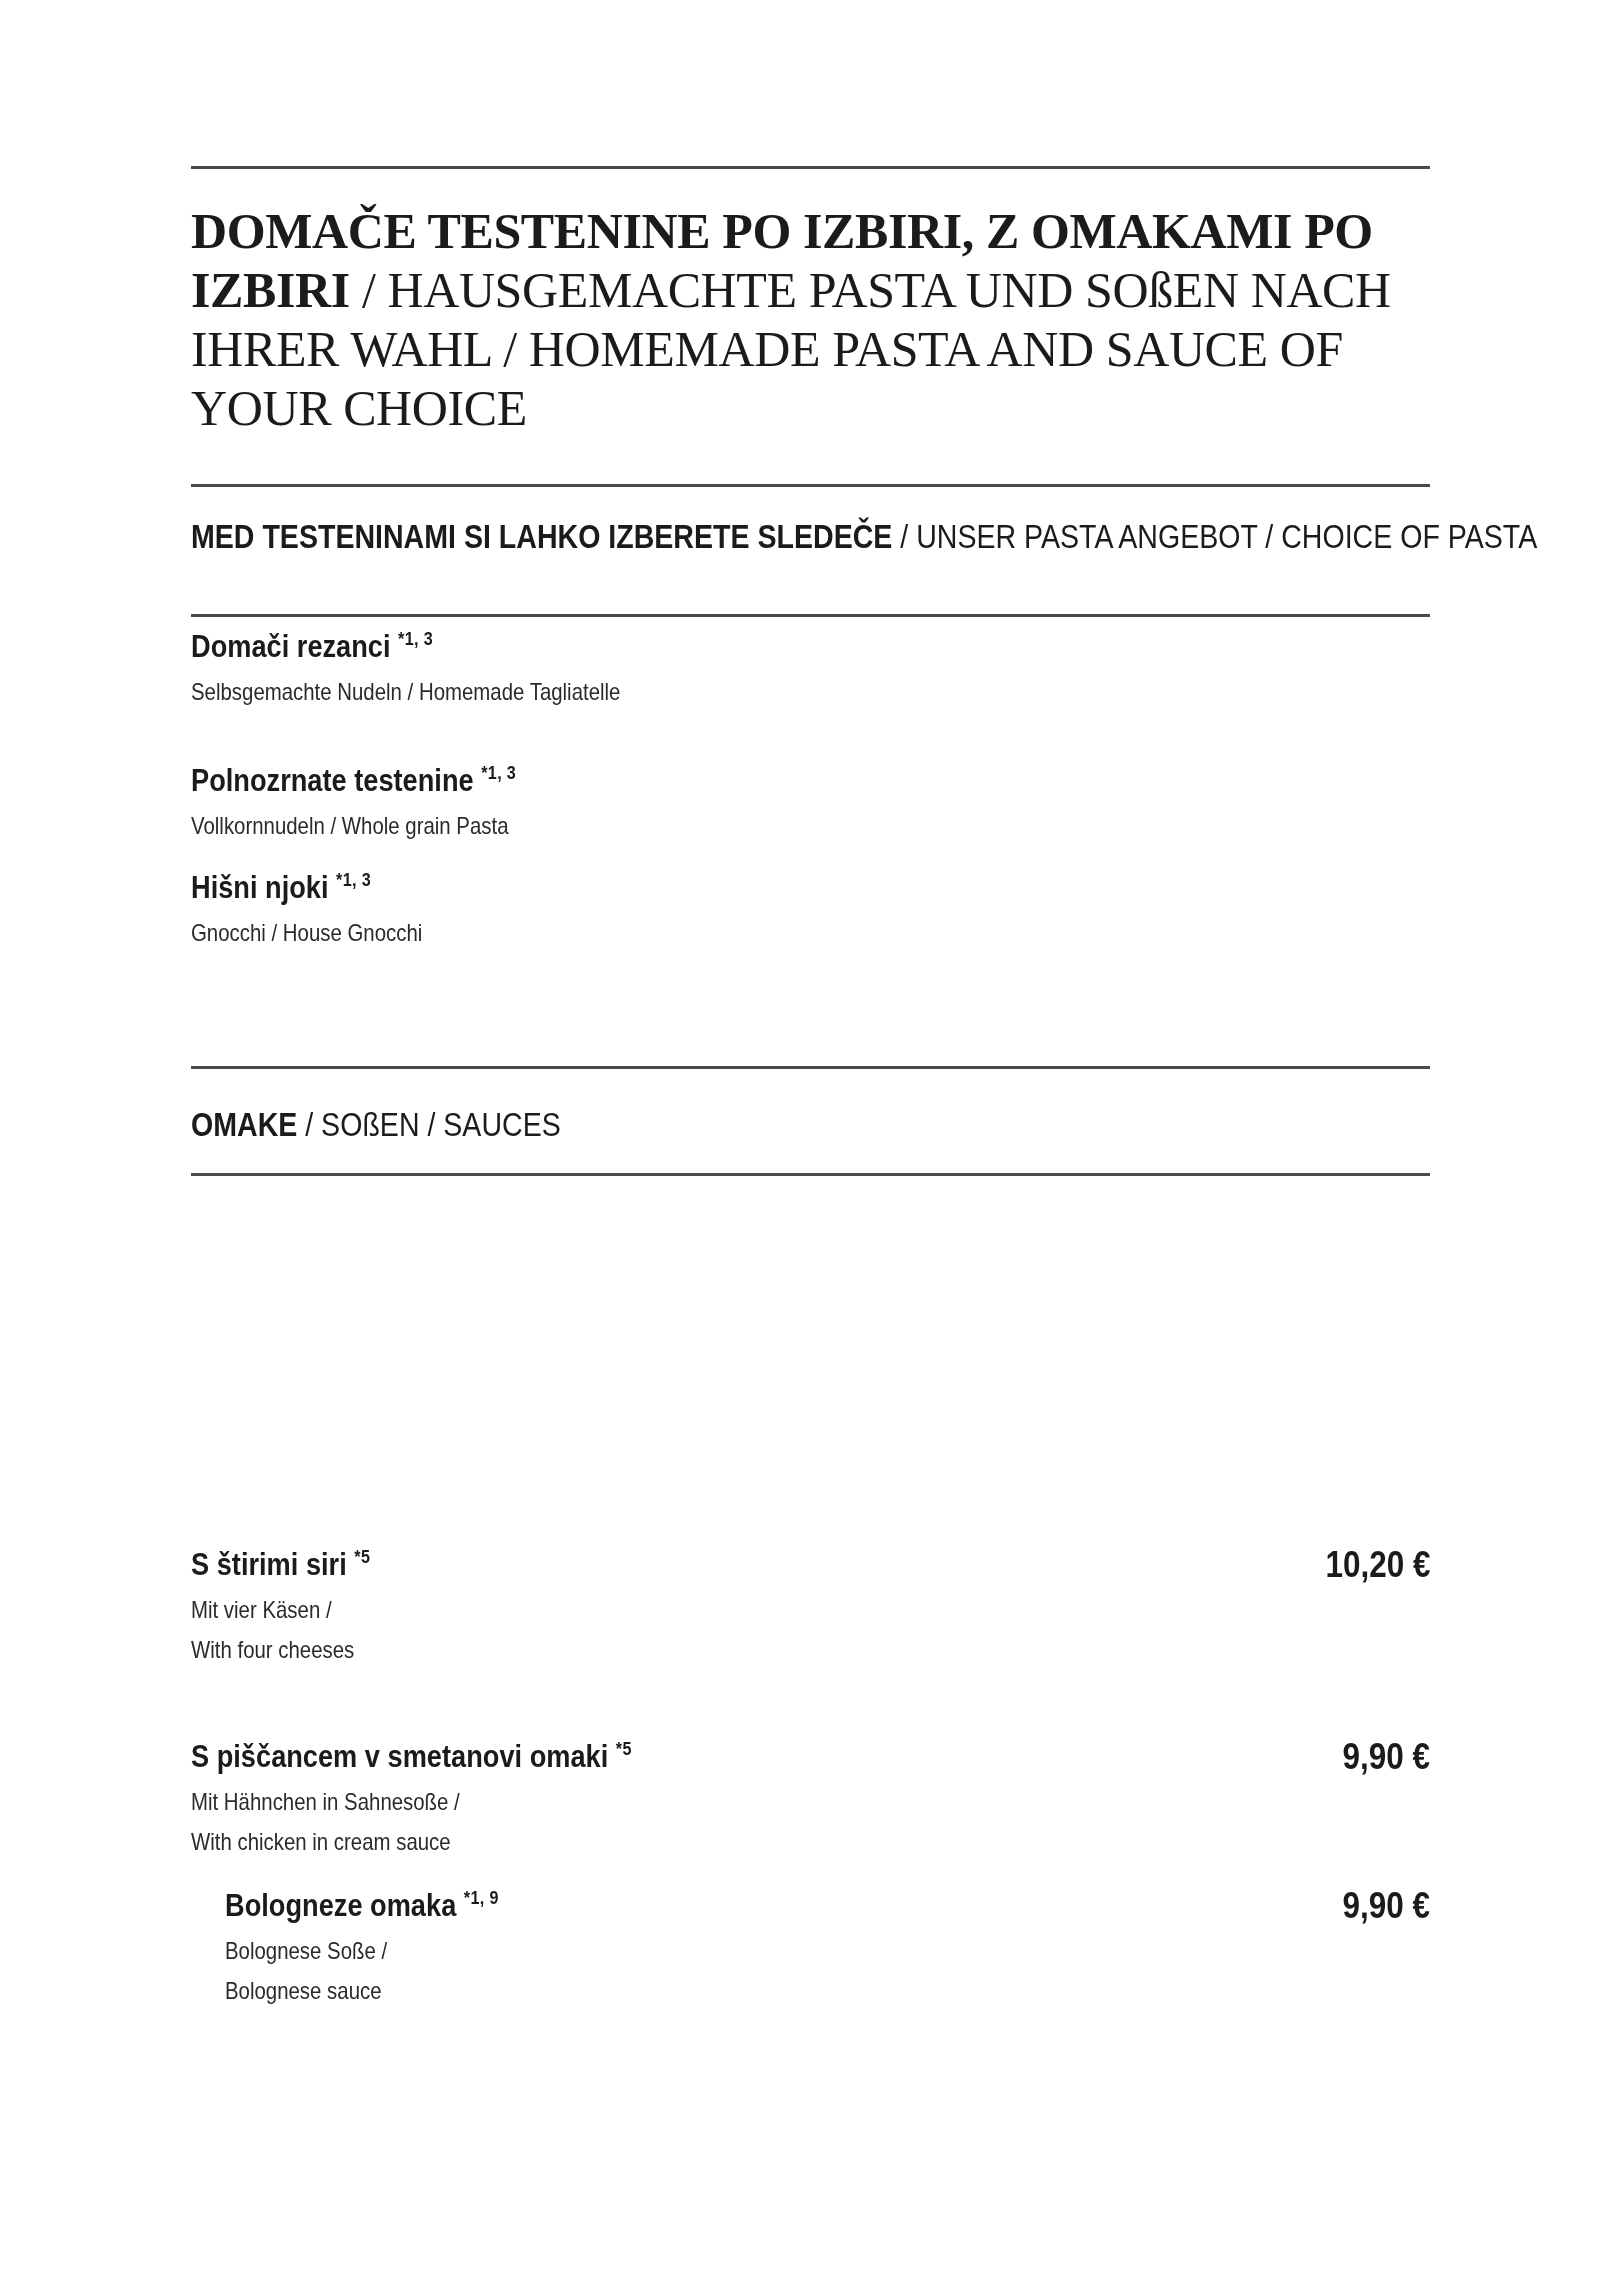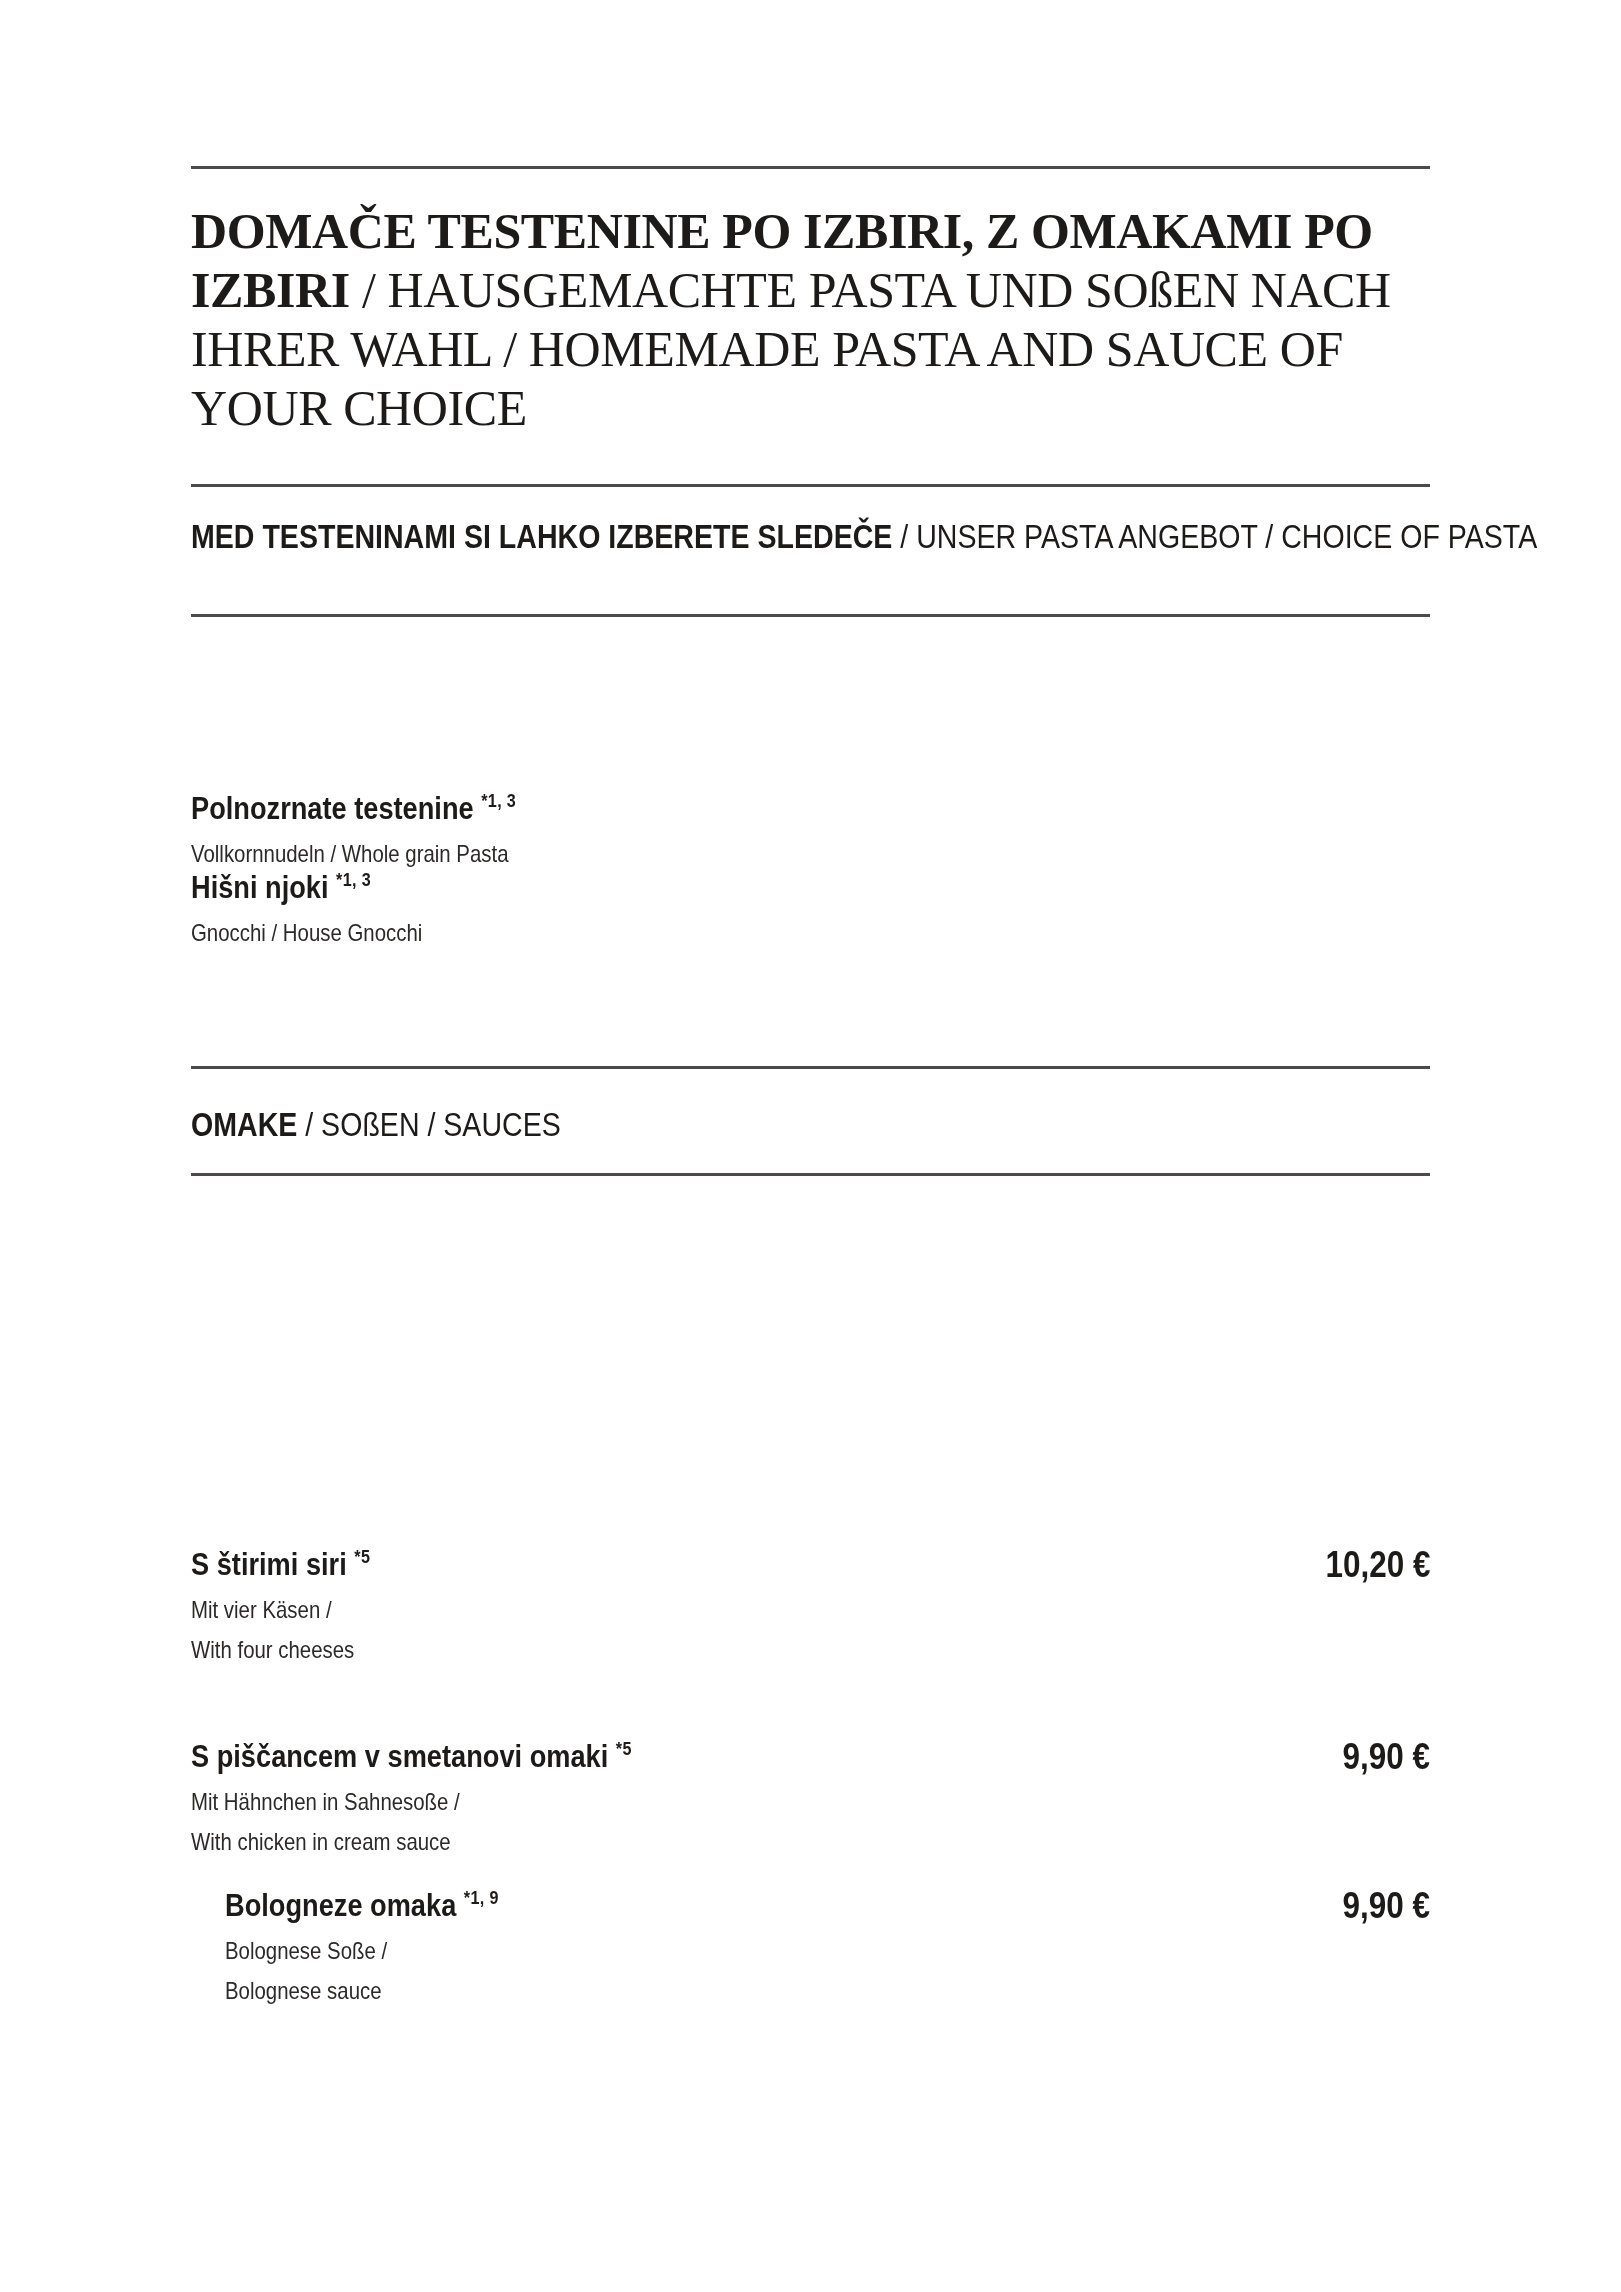--- a/index.html
+++ b/index.html
@@ -103,21 +103,21 @@
     font-size:37px;
     font-weight:700;
     line-height:1;
     white-space:nowrap;
     transform:scaleX(0.85);
     transform-origin:100% 0;
     color:var(--ink);
   }
   
   .pasta-0{top:630px;}
-  .pasta-1{top:792px;}
+  .pasta-1{top:764px;}
   .pasta-2{top:871px;}
   .sauce-0{top:1210px;}
   .sauce-1{top:1380px;}
   .sauce-2{top:1548px;}
   .sauce-3{top:1720px;margin-top:20px;}
   .sauce-4{top:1889px;margin-left:34px;}
   .rule-1{top:166px;}
   .rule-2{top:484px;}
   .rule-3{top:614px;}
   .rule-4{top:1066px;}
@@ -132,20 +132,24 @@
     <div class="rule rule-1"></div>
 
     <div class="title"><span class="primary">DOMAČE TESTENINE PO IZBIRI, Z OMAKAMI PO IZBIRI</span> <span class="secondary">/ HAUSGEMACHTE PASTA UND SOßEN NACH IHRER WAHL / HOMEMADE PASTA AND SAUCE OF YOUR CHOICE</span></div>
 
     <div class="rule rule-2"></div>
 
     <div class="heading heading-1"><span class="hp">MED TESTENINAMI SI LAHKO IZBERETE SLEDEČE</span> <span class="secondary">/ UNSER PASTA ANGEBOT / CHOICE OF PASTA</span></div>
 
     <div class="rule rule-3"></div>
 
+    <div class="item pasta-0">
+      <div class="item-name"><span>Domači rezanci</span> <span class="sup">*1, 3</span></div>
+      <div class="item-desc">Selbsgemachte Nudeln / Homemade Tagliatelle</div>
+    </div>
 
     <div class="item pasta-1">
       <div class="item-name"><span>Polnozrnate testenine</span> <span class="sup">*1, 3</span></div>
       <div class="item-desc">Vollkornnudeln / Whole grain Pasta</div>
     </div>
 
     <div class="item pasta-2">
       <div class="item-name"><span>Hišni njoki</span> <span class="sup">*1, 3</span></div>
       <div class="item-desc">Gnocchi / House Gnocchi</div>
     </div>

